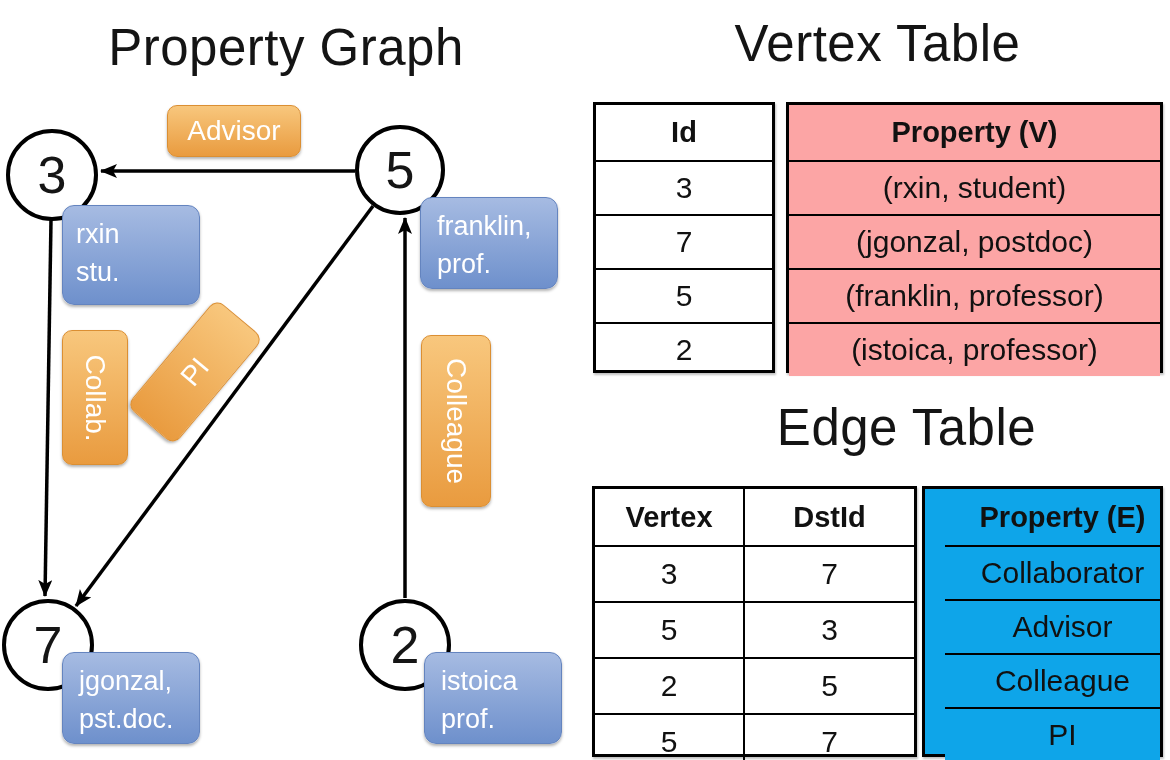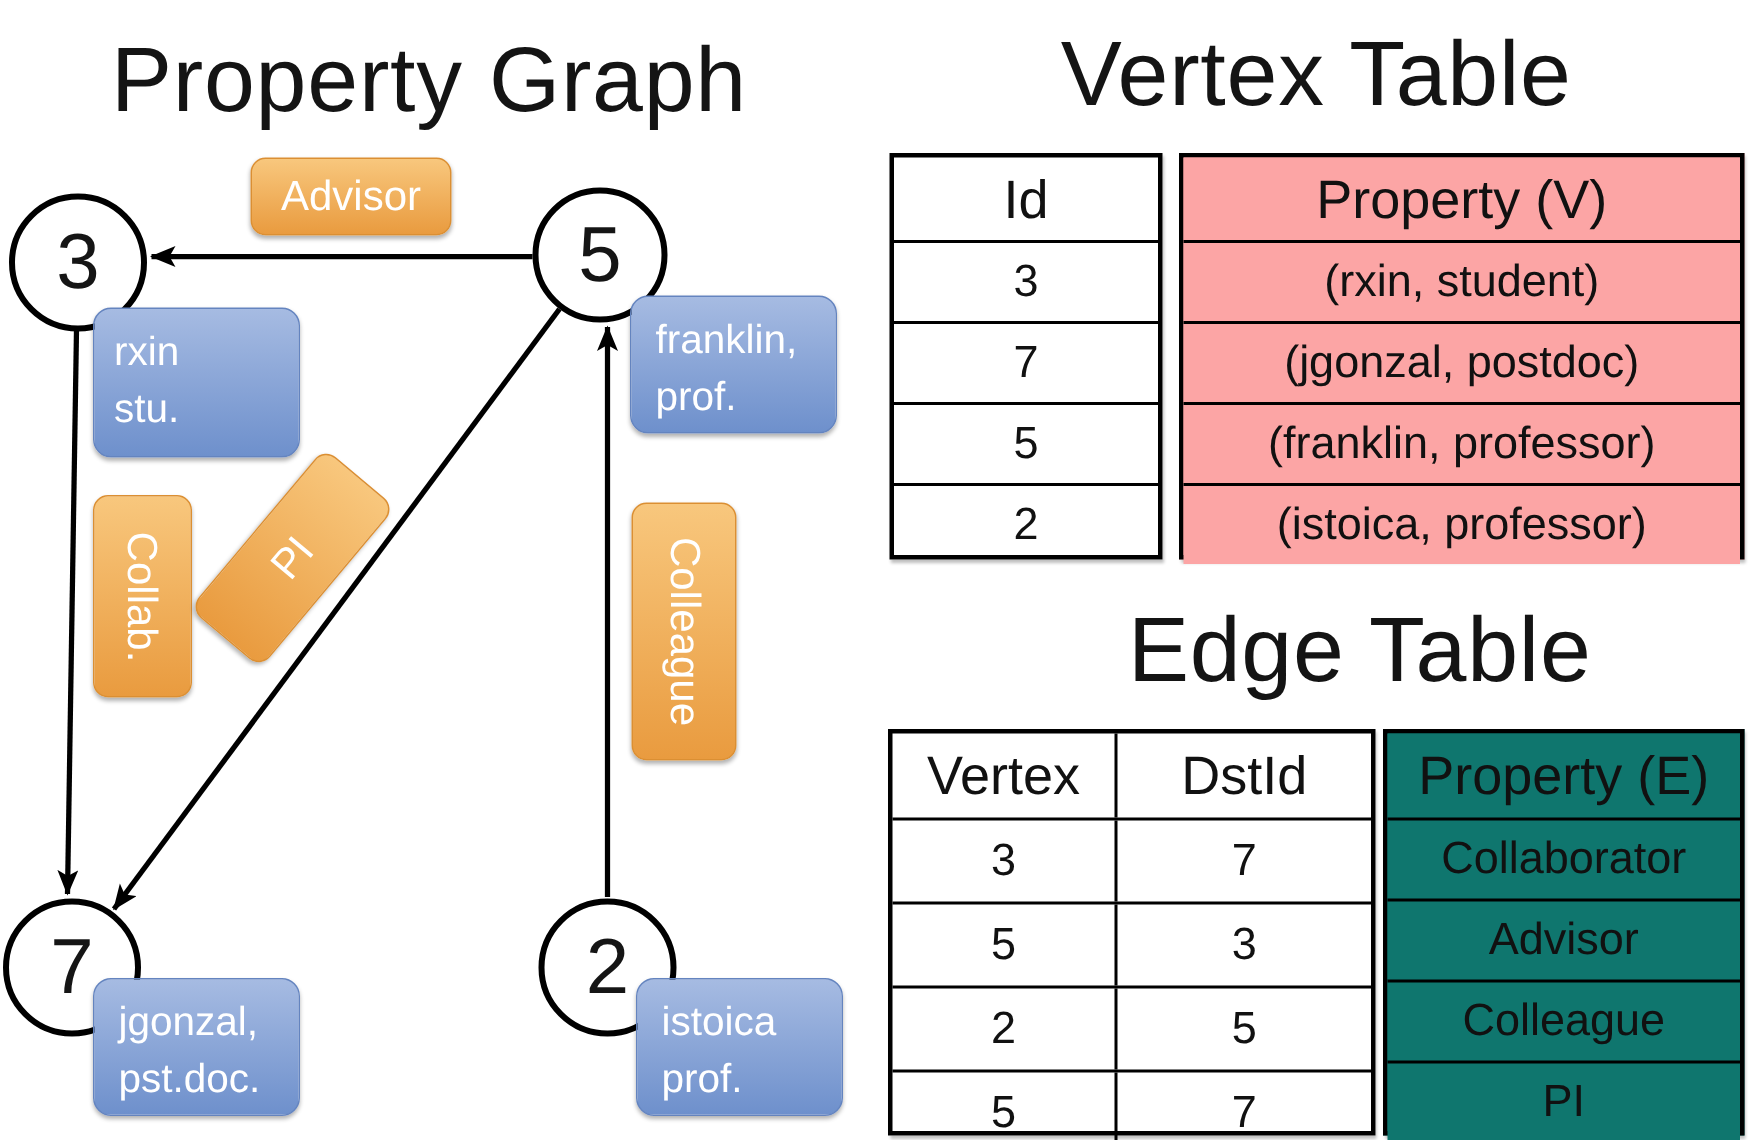--- a/index.html
+++ b/index.html
@@ -1,18 +1,18 @@
 <!DOCTYPE html>
 <html><head>
 <meta charset="utf-8">
 <style>
   html,body{margin:0;padding:0;background:#fff;}
   #stage{position:relative;width:1170px;height:760px;background:#fff;overflow:hidden;
          font-family:"Liberation Sans", sans-serif;color:#111;}
-  .title{position:absolute;font-size:61px;letter-spacing:0.5px;color:#141414;
+  .title{position:absolute;font-size:51px;letter-spacing:0.5px;color:#141414;
          text-align:center;white-space:nowrap;}
   
   #graph-svg{position:absolute;left:0;top:0;width:585px;height:760px;}
   .node{position:absolute;background:#fff;border:4px solid #000;border-radius:50%;
         box-sizing:border-box;display:flex;align-items:center;justify-content:center;
         font-size:52px;color:#151515;}
   .vbox{position:absolute;border-radius:12px;color:#fff;font-size:27px;line-height:38px;
         padding:9px 0 0 16px;box-sizing:border-box;
         background:linear-gradient(#a6bbe2,#6e90cc);border:1px solid #6484bf;
         box-shadow:0 2px 3px rgba(0,0,0,0.3);}
@@ -21,23 +21,23 @@
         background:linear-gradient(#f8c77d,#e99b3f);border:1px solid #db8f33;
         box-shadow:0 2px 3px rgba(0,0,0,0.3);}
   .rot90{transform:rotate(90deg);white-space:nowrap;}
   .rotm90{transform:rotate(-90deg);white-space:nowrap;}
   
   .subtable{position:absolute;border:3px solid #000;box-sizing:border-box;background:#fff;
             box-shadow:1px 2px 2px rgba(0,0,0,0.25);}
   .trow{display:flex;align-items:center;justify-content:center;box-sizing:border-box;
         font-size:30px;border-top:2px solid #000;}
   .trow:first-child{border-top:none;}
-  .thead{font-weight:normal;font-size:36px;}
+  .thead{font-weight:bold;font-size:29px;}
   .fill-blue{background:#fca5a5;}
-  .fill-orange{background:#0f766e;}
+  .fill-orange{background:#0ea5e9;padding-left:20px;}
   .twocol{display:flex;}
   .twocol > div{display:flex;align-items:center;justify-content:center;box-sizing:border-box;}
   .twocol > div + div{border-left:2px solid #000;}
 </style>
 </head>
 <body>
 
 <div id="stage">
 
   <div class="title" style="left:0;top:18px;width:572px;">Property Graph</div>

